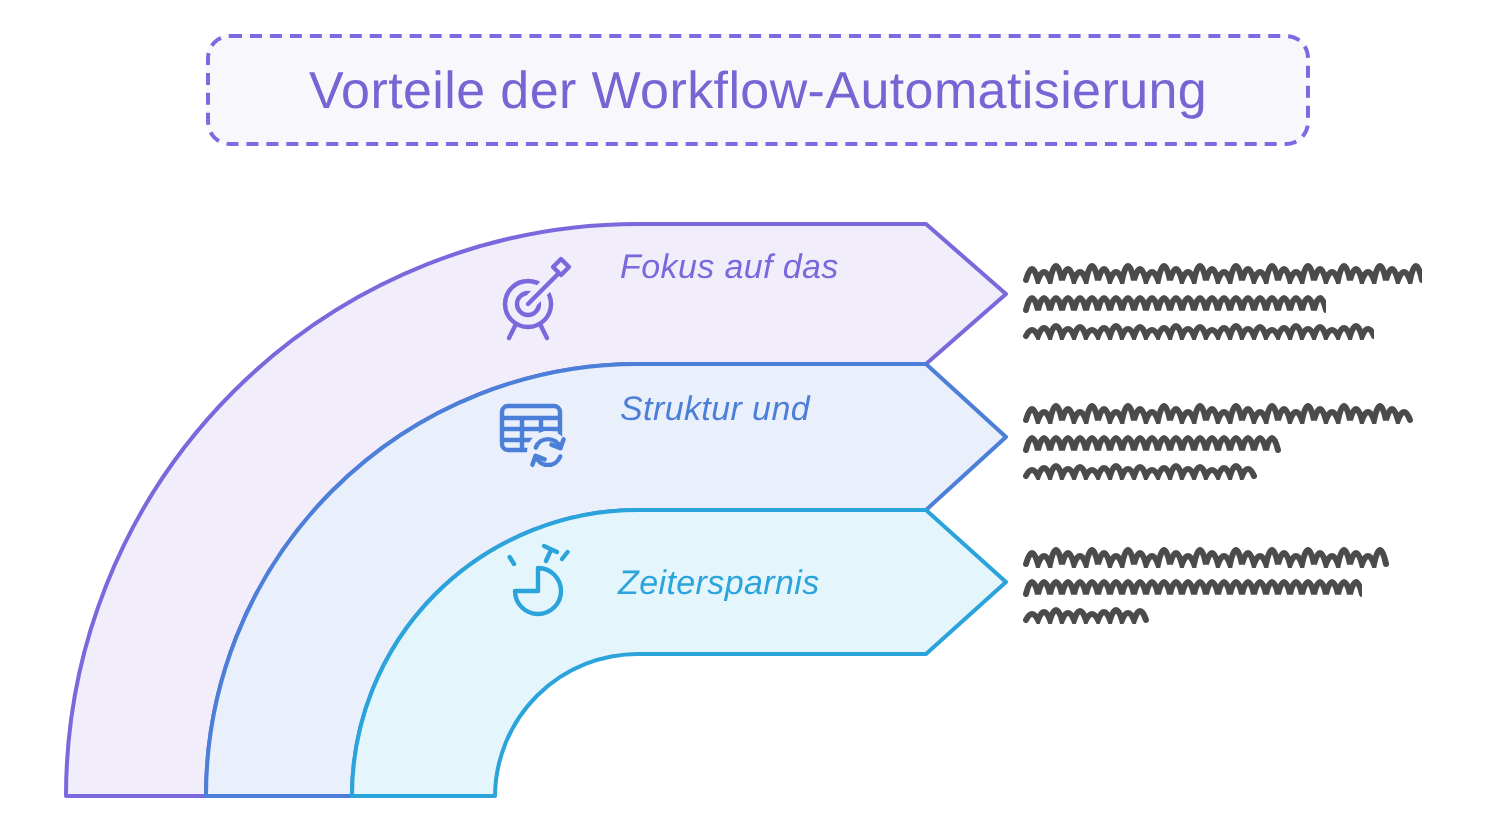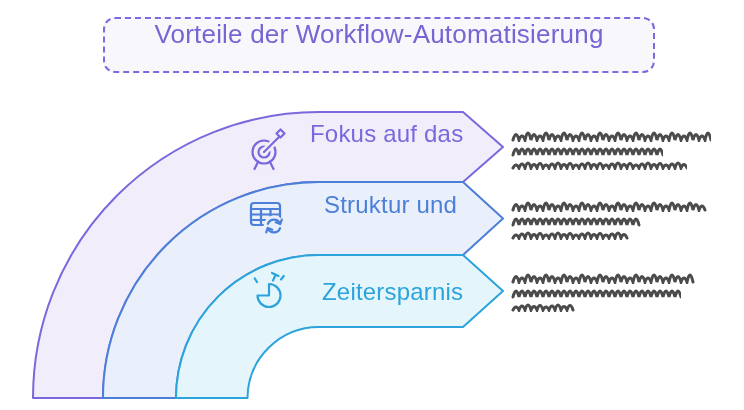--- a/index.html
+++ b/index.html
@@ -3,37 +3,37 @@
 <meta charset="utf-8">
 <style>
   html,body{margin:0;padding:0;background:#ffffff;}
   .canvas{
     position:relative;width:744px;height:410px;overflow:hidden;
     background:#ffffff;font-family:"Liberation Sans",sans-serif;
   }
   .title-box{
     position:absolute;left:103px;top:17px;width:552px;height:56px;box-sizing:border-box;
     border:2px dashed var(--title-border);border-radius:12px;background:var(--title-bg);
-    display:flex;align-items:flex-start;justify-content:center;
+    display:flex;align-items:center;justify-content:center;
     color:var(--title-text);font-size:26px;font-weight:500;letter-spacing:.2px;white-space:nowrap;
   }
   .bands{position:absolute;left:0;top:0;}
   .bands path{stroke-width:2;fill-rule:evenodd;stroke-linejoin:round;}
   .icon{position:absolute;}
   .icon svg{display:block;}
-  .item-label{position:absolute;font-size:24px;line-height:27px;font-weight:500;letter-spacing:.2px;white-space:nowrap;}
+  .item-label{position:absolute;font-size:17px;line-height:27px;font-weight:500;letter-spacing:.2px;white-space:nowrap;font-style:italic;}
   .item-label.c1{color:var(--accent1);}
-  .item-label.c2{color:var(--accent2);margin-left:14px;}
+  .item-label.c2{color:var(--accent2);}
   .item-label.c3{color:var(--accent3);}
   .pos-icon1{left:247px;top:124px;}
   .pos-icon2{left:247px;top:196px;}
   .pos-icon3{left:248px;top:267px;}
   .pos-label1{left:310px;top:120px;}
   .pos-label2{left:310px;top:191px;}
-  .pos-label3{left:322px;top:278px;}
+  .pos-label3{left:309px;top:278px;}
   .scribble-block{position:absolute;display:flex;flex-direction:column;gap:2px;align-items:flex-start;}
   .pos-scrib1{left:511px;top:127px;}
   .pos-scrib2{left:511px;top:197px;}
   .pos-scrib3{left:511px;top:269px;}
 </style>
 </head>
 <body>
 
 <div class="canvas">
 

